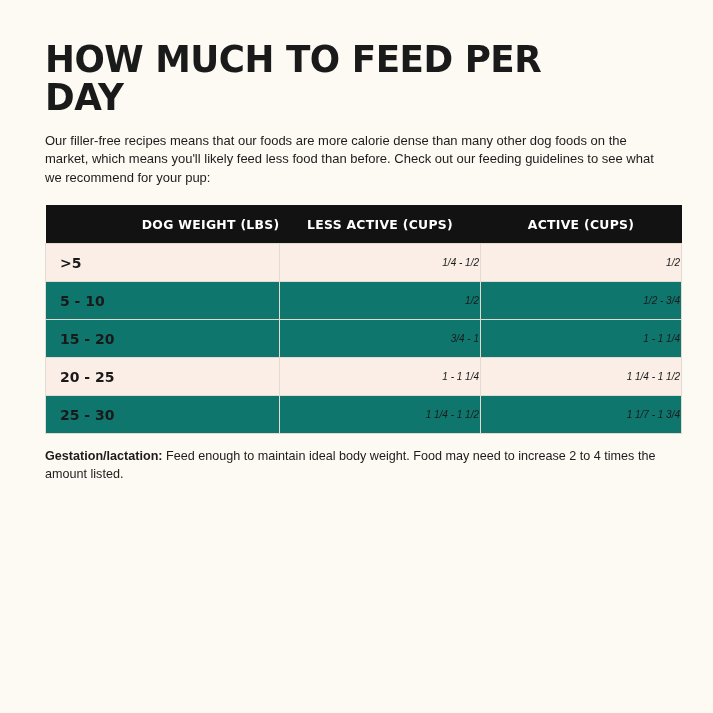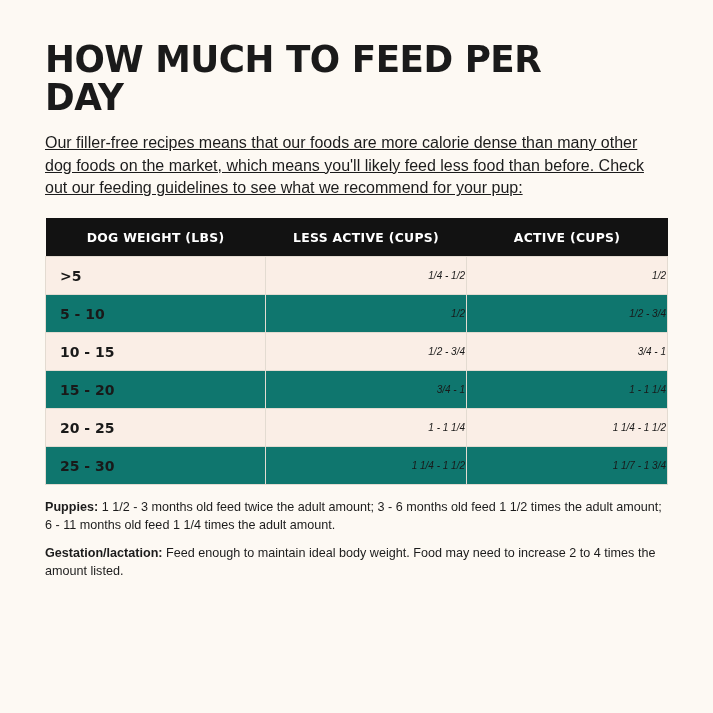--- a/index.html
+++ b/index.html
@@ -26,46 +26,46 @@
     font-weight: bold;
     font-size: 38px;
     line-height: 1.0;
     letter-spacing: -0.5px;
     margin: 0 0 16px 0;
     transform: scaleX(0.94);
     transform-origin: left center;
     text-transform: uppercase;
   }
   .intro {
-    font-size: 16px;
+    font-size: 13px;
     line-height: 1.42;
     margin: 0 0 18px 0;
     max-width: 625px;
     color: #1c1c1c;
-    text-decoration: underline;
   }
   table.feed {
     width: 623px;
     border-collapse: collapse;
     table-layout: fixed;
   }
   table.feed thead th {
     background: #121212;
     color: #ffffff;
     font-family: "DejaVu Sans", sans-serif;
     font-weight: bold;
     font-size: 12.4px;
     letter-spacing: 0.3px;
     text-transform: uppercase;
     padding: 11px 0 11px 0;
     height: 16px;
     vertical-align: middle;
   }
   table.feed thead th.col-weight {
-    text-align: center;
+    text-align: right;
+    padding-left: 14px;
     width: 220px;
   }
   table.feed thead th.col-less,
   table.feed thead th.col-active {
     width: 201px;
   }
   table.feed tbody td {
     border: 1px solid #e3dbd1;
     font-size: 15px;
     height: 35px;
@@ -125,45 +125,37 @@
       <tr class="alt">
         <td class="c-weight">&gt;5</td>
         <td class="c-val">1/4 - 1/2</td>
         <td class="c-val">1/2</td>
       </tr>
       <tr class="plain">
         <td class="c-weight">5 - 10</td>
         <td class="c-val">1/2</td>
         <td class="c-val">1/2 - 3/4</td>
       </tr>
-      <tr class="alt">
-        <td class="c-weight">10 - 15</td>
-        <td class="c-val">1/2 - 3/4</td>
-        <td class="c-val">3/4 - 1</td>
-      </tr>
       <tr class="plain">
         <td class="c-weight">15 - 20</td>
         <td class="c-val">3/4 - 1</td>
         <td class="c-val">1 - 1 1/4</td>
       </tr>
       <tr class="alt">
         <td class="c-weight">20 - 25</td>
         <td class="c-val">1 - 1 1/4</td>
         <td class="c-val">1 1/4 - 1 1/2</td>
       </tr>
       <tr class="plain">
         <td class="c-weight">25 - 30</td>
         <td class="c-val">1 1/4 - 1 1/2</td>
         <td class="c-val">1 1/7 - 1 3/4</td>
       </tr>
     </tbody>
   </table>
 
   <div class="notes">
     <div class="note">
-      <b>Puppies:</b><span> 1 1/2 - 3 months old feed twice the adult amount; 3 - 6 months old feed 1 1/2 times the adult amount; 6 - 11 months old feed 1 1/4 times the adult amount.</span>
-    </div>
-    <div class="note">
       <b>Gestation/lactation:</b><span> Feed enough to maintain ideal body weight. Food may need to increase 2 to 4 times the amount listed.</span>
     </div>
   </div>
 
 </div>
 
 </body></html>

